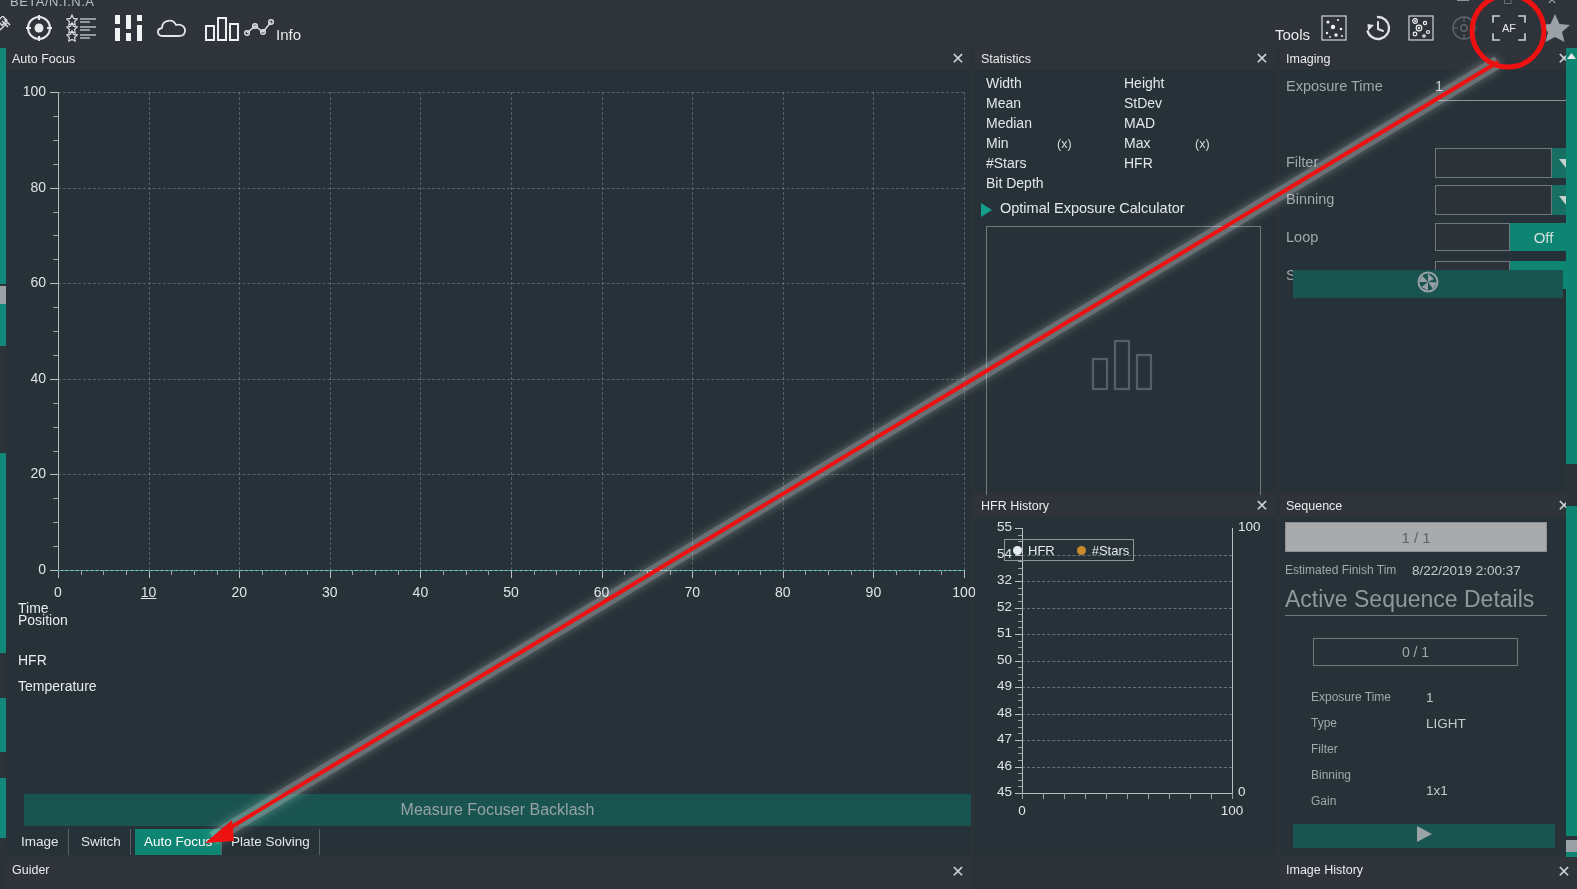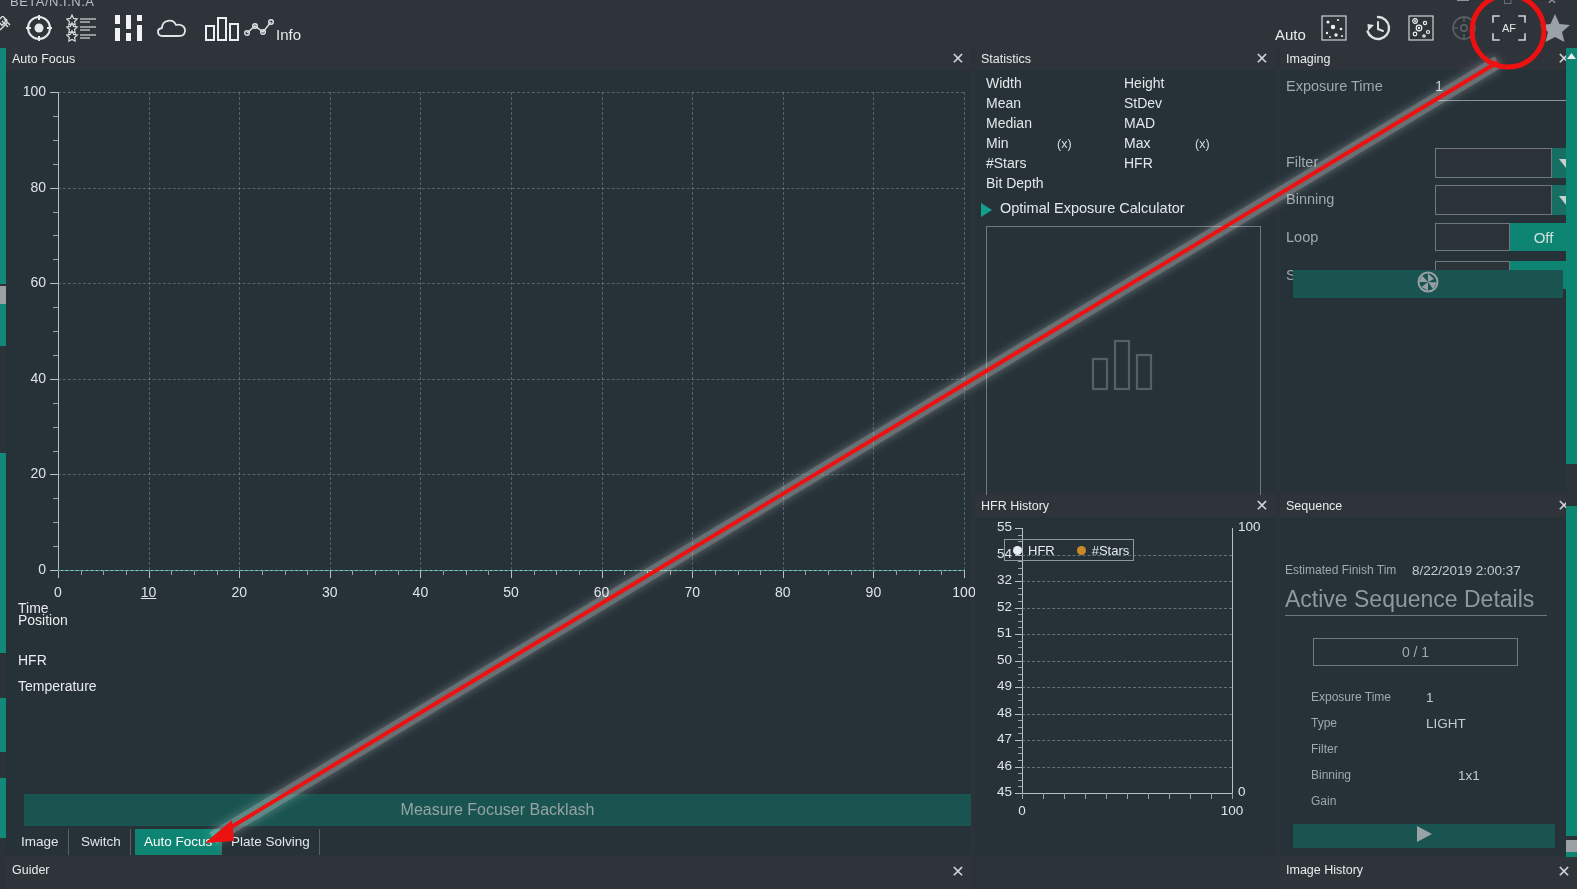--- a/index.html
+++ b/index.html
@@ -232,21 +232,21 @@
         <circle cx="3" cy="17" r="2.3"></circle>
           <circle cx="11" cy="10" r="2.3"></circle>
         <circle cx="19" cy="16" r="2.3"></circle>
           <circle cx="27" cy="6" r="2.3"></circle>
       </g>
     </svg>
   </div>
 
   <div id="toolsLabel" style="left:276px;">Info</div>
 
-  <div id="toolsLabel" style="left:1275px;">Auto</div>
+  <div id="toolsLabel" style="left:1275px;">Tools</div>
 
   <div class="tbicon" style="left:1317px;">
     <svg width="28" height="28" viewBox="0 0 28 28">
       <rect x="2" y="2" width="24" height="24" fill="none" stroke="#cfd4d7" stroke-width="1.2"></rect>
       <g fill="#eef1f2">
         <circle cx="8" cy="8" r="1.6"></circle>
           <circle cx="18" cy="6" r="1.1"></circle>
         <circle cx="13" cy="13" r="2.2"></circle>
           <circle cx="21" cy="15" r="1.3"></circle>
         <circle cx="7" cy="19" r="1.2"></circle>
@@ -628,36 +628,37 @@
     </span>
   </div>
 </div>
 
 <div class="panel" id="seqPanel">
   <div class="panelhdr">
     <span>Sequence</span>
     <span class="closeX">✕</span>
   </div>
 
+  <div id="seqProgress">1 / 1</div>
 
   <div class="seqLbl" style="left:5px; top:68px;">Estimated Finish Tim</div>
   <div class="seqVal" style="left:132px; top:68px; white-space:nowrap;">8/22/2019 2:00:37 </div>
 
   <div id="seqTitle">Active Sequence Details</div>
 
   <div id="seqSub">0 / 1</div>
 
   <div class="seqLbl" style="left:31px; top:195px;">Exposure Time</div>
   <div class="seqVal" style="left:146px; top:195px;">1</div>
   <div class="seqLbl" style="left:31px; top:221px;">Type</div>
   <div class="seqVal" style="left:146px; top:221px;">LIGHT</div>
   <div class="seqLbl" style="left:31px; top:247px;">Filter</div>
   <div class="seqVal" style="left:146px; top:247px;"></div>
   <div class="seqLbl" style="left:31px; top:273px;">Binning</div>
-  <div class="seqVal" style="left:146px; top:273px;margin-left:32px;">1x1</div>
+  <div class="seqVal" style="left:146px; top:288px;">1x1</div>
   <div class="seqLbl" style="left:31px; top:299px;">Gain</div>
   <div class="seqVal" style="left:146px; top:299px;"></div>
 
   <div id="seqPlay">
     <span>
       <svg width="20" height="18" viewBox="0 0 20 18">
           <polygon points="3,1 18,9 3,17" fill="#9aa4a6"></polygon>
         </svg>
     </span>
   </div>

